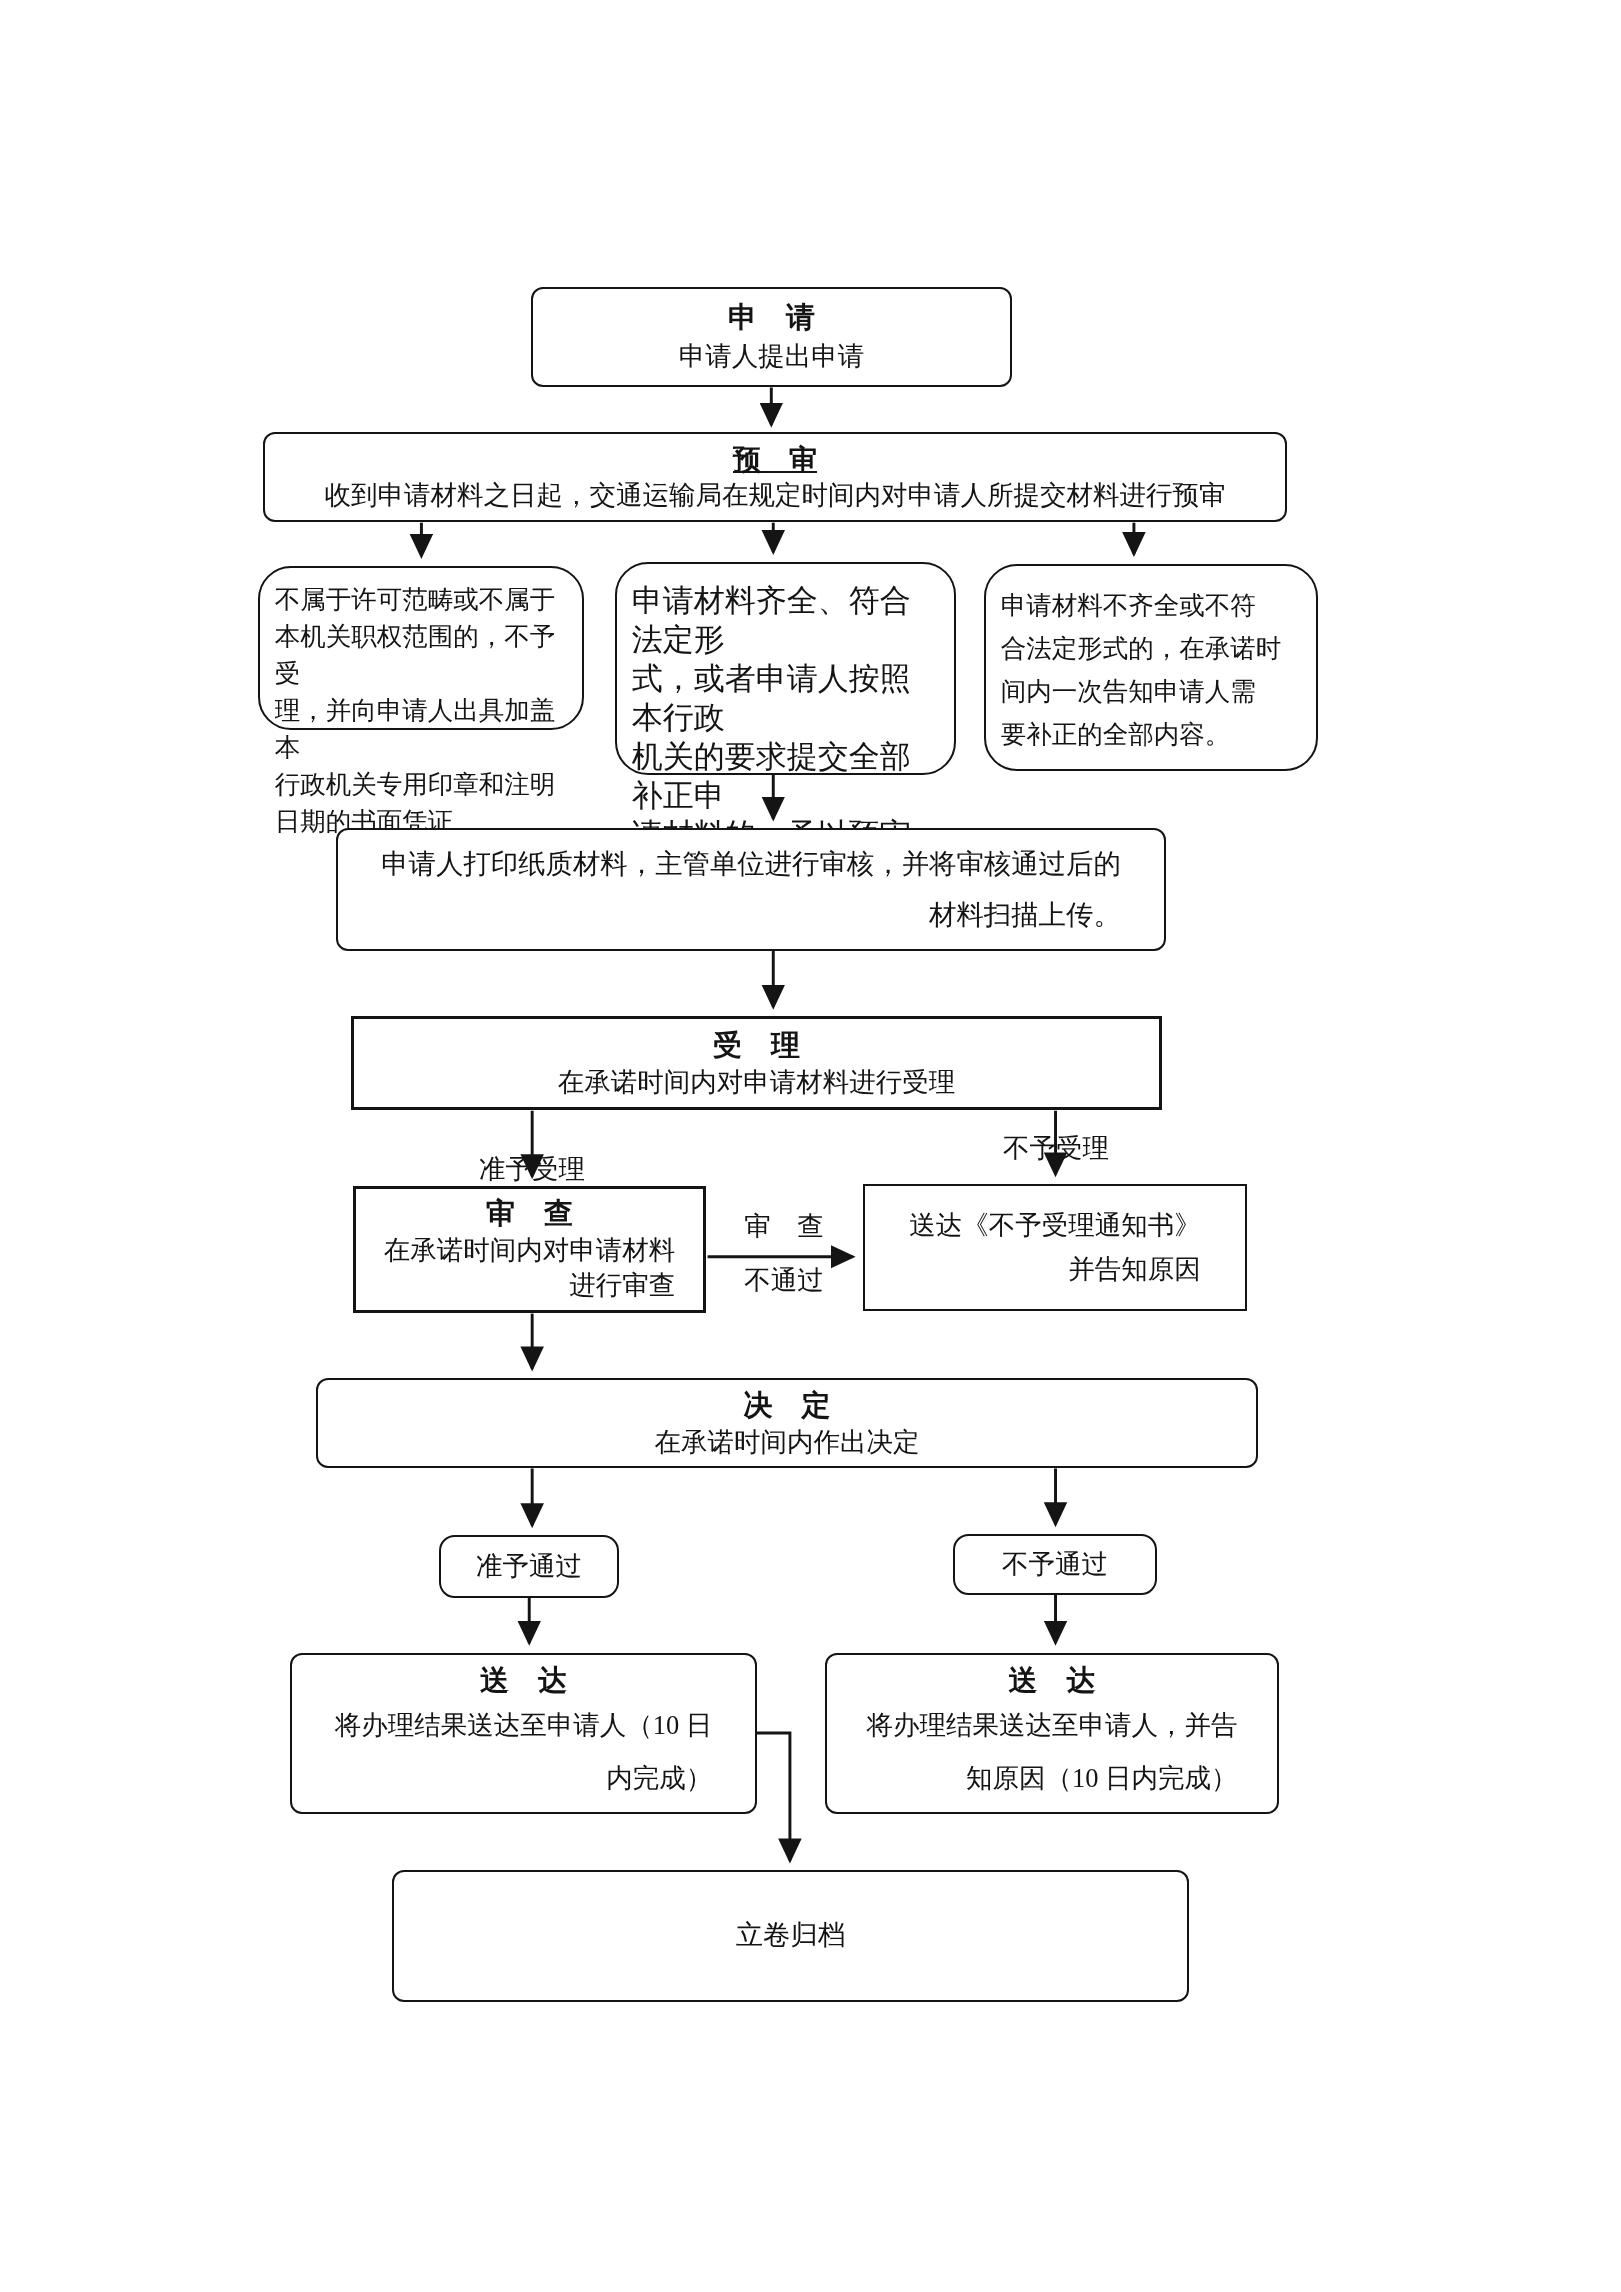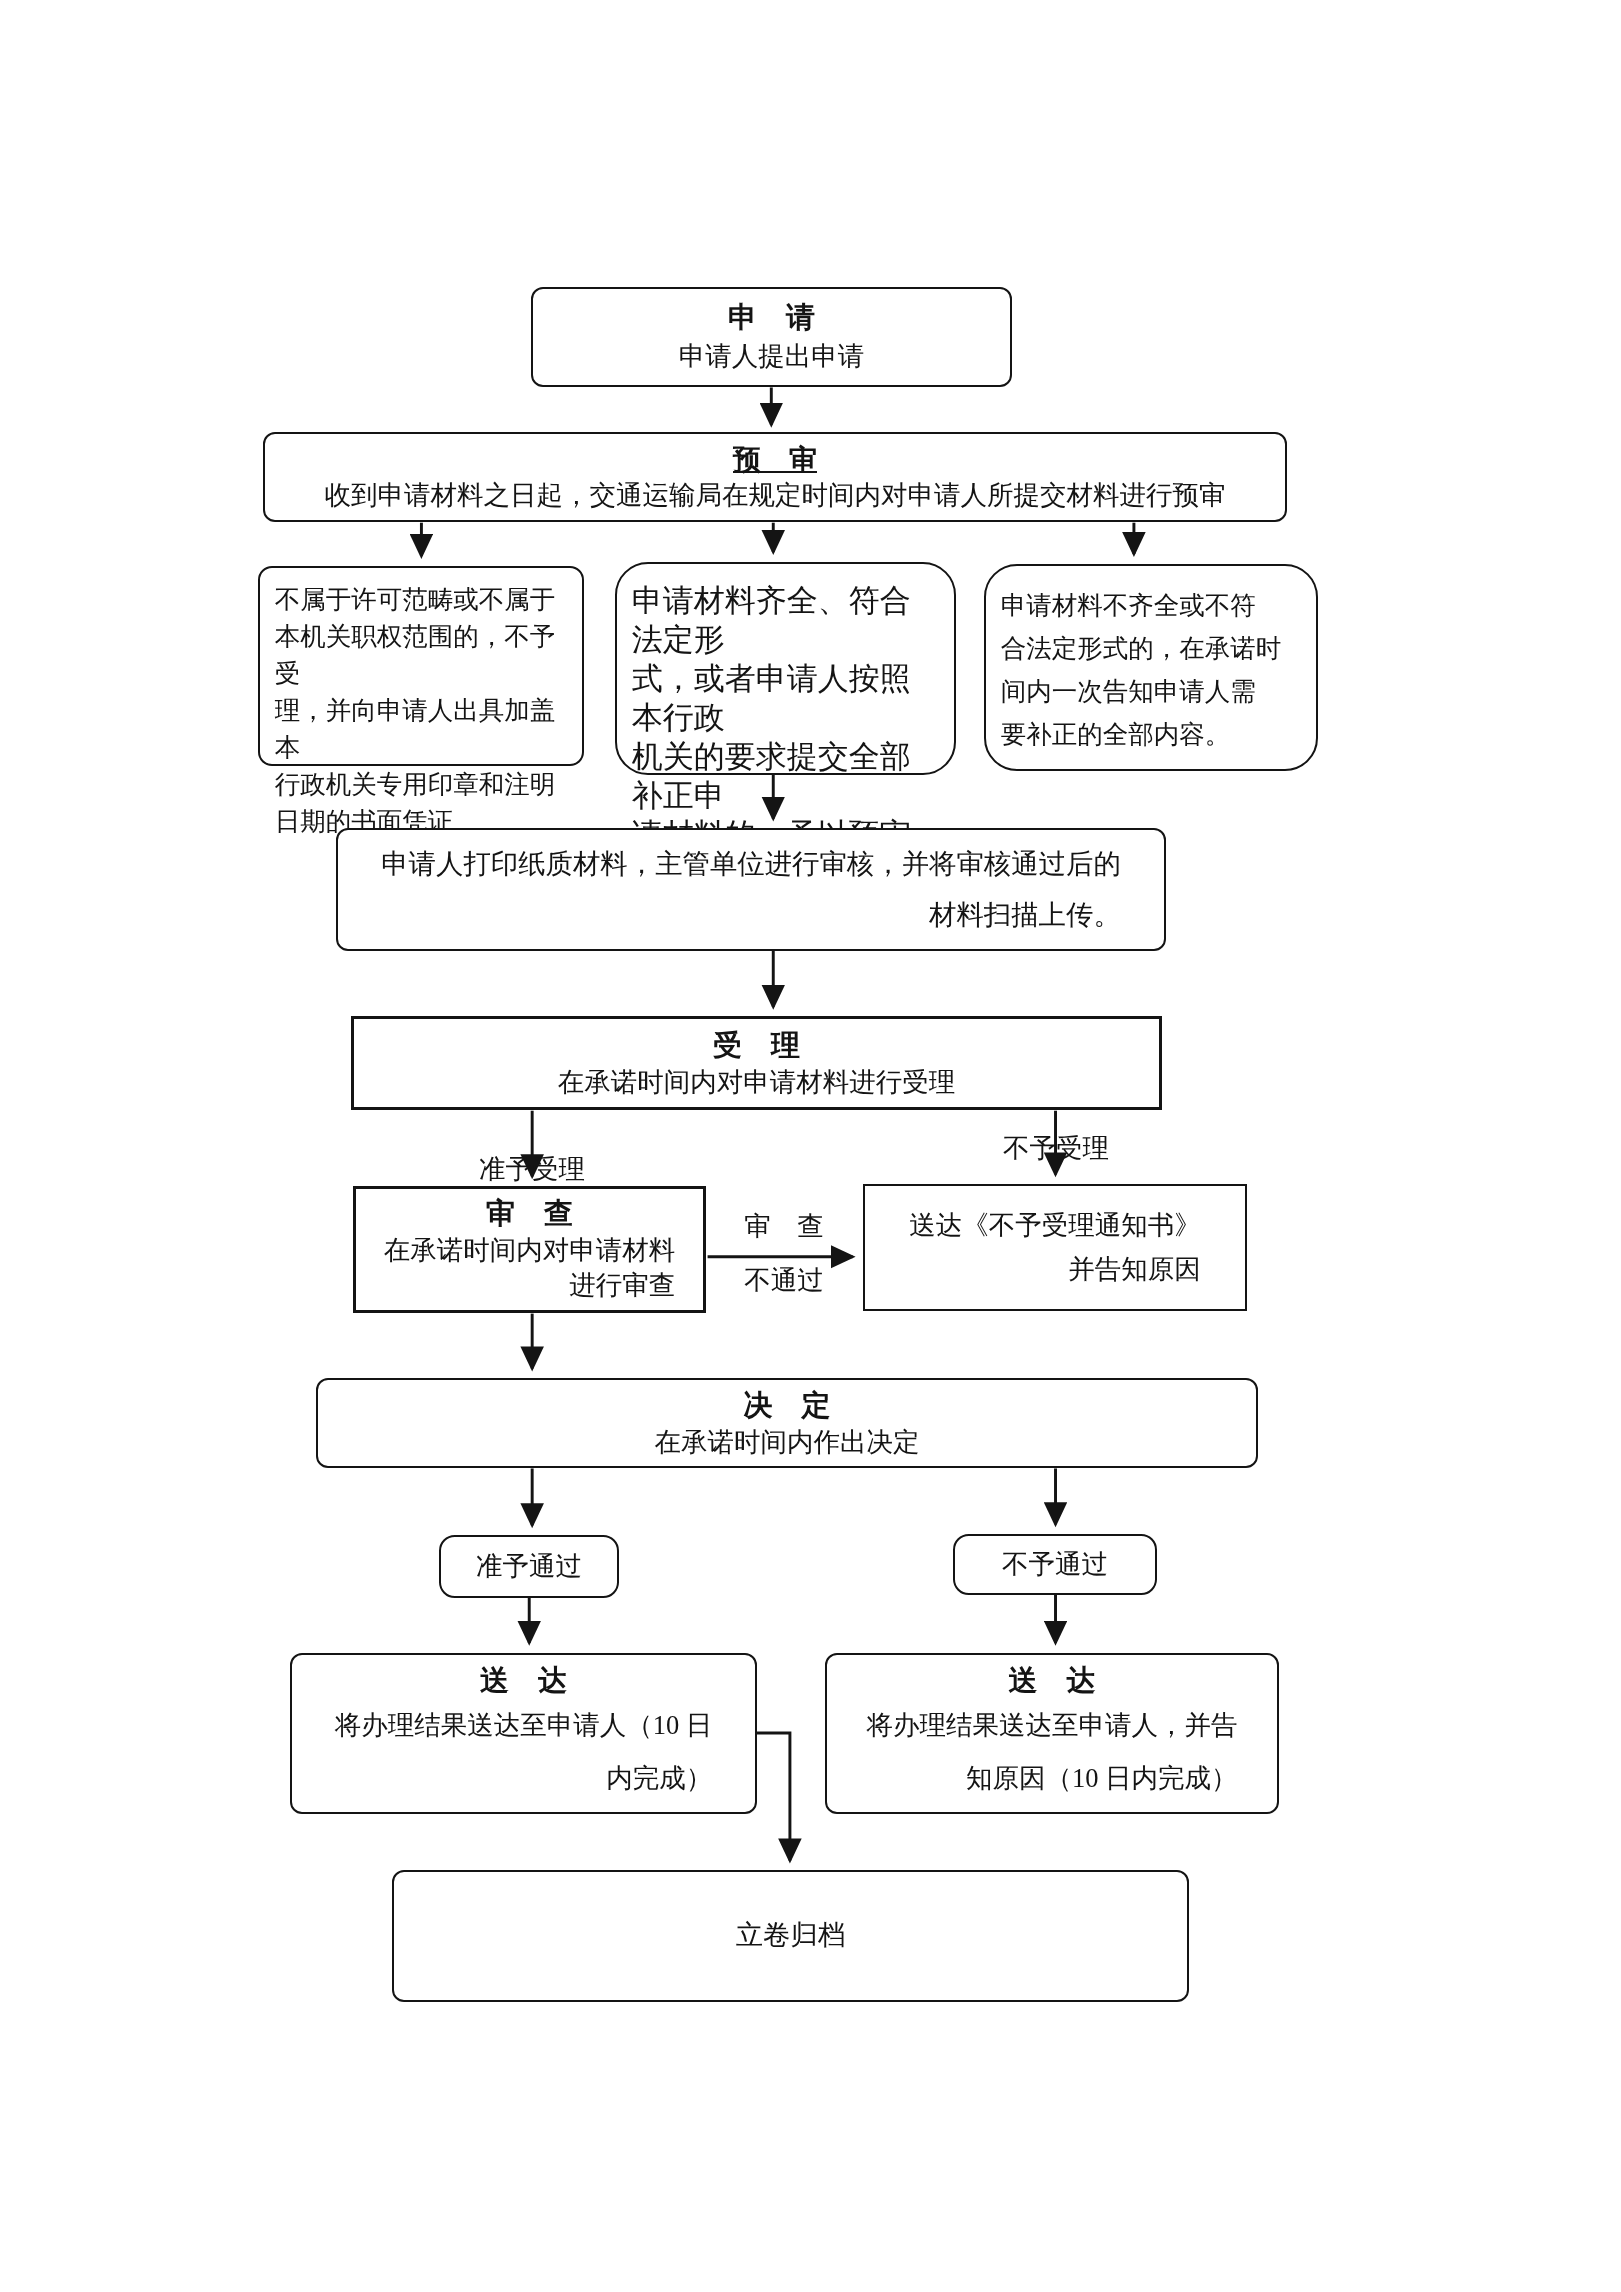--- a/index.html
+++ b/index.html
@@ -57,21 +57,21 @@
   <div class="node round" style="left:531px;top:287px;width:481px;height:100px;">
     <div class="node-title">申　请</div>
     <div class="node-text">申请人提出申请</div>
   </div>
 
   <div class="node round" style="left:263px;top:432px;width:1024px;height:90px;">
     <div class="node-title" style="font-size:28px;text-decoration:underline;">预　审</div>
     <div class="node-text" style="font-size:26.5px;line-height:1.3;">收到申请材料之日起，交通运输局在规定时间内对申请人所提交材料进行预审</div>
   </div>
 
-  <div class="node round-lg top-align" style="left:258px;top:566px;width:326px;height:200px;padding:12.7px 14.7px;border-radius:14px;">
+  <div class="node round-lg top-align" style="left:258px;top:566px;width:326px;height:164px;padding:12.7px 14.7px;">
     <div class="node-text left-text" style="font-size:25.5px;line-height:37px;">不属于许可范畴或不属于
 本机关职权范围的，不予受
 理，并向申请人出具加盖本
 行政机关专用印章和注明
 日期的书面凭证</div>
   </div>
 
   <div class="node round-lg top-align" style="left:615px;top:562px;width:341px;height:213px;padding:16.7px 14.7px;">
     <div class="node-text left-text" style="font-size:31px;line-height:39px;">申请材料齐全、符合法定形
 式，或者申请人按照本行政

